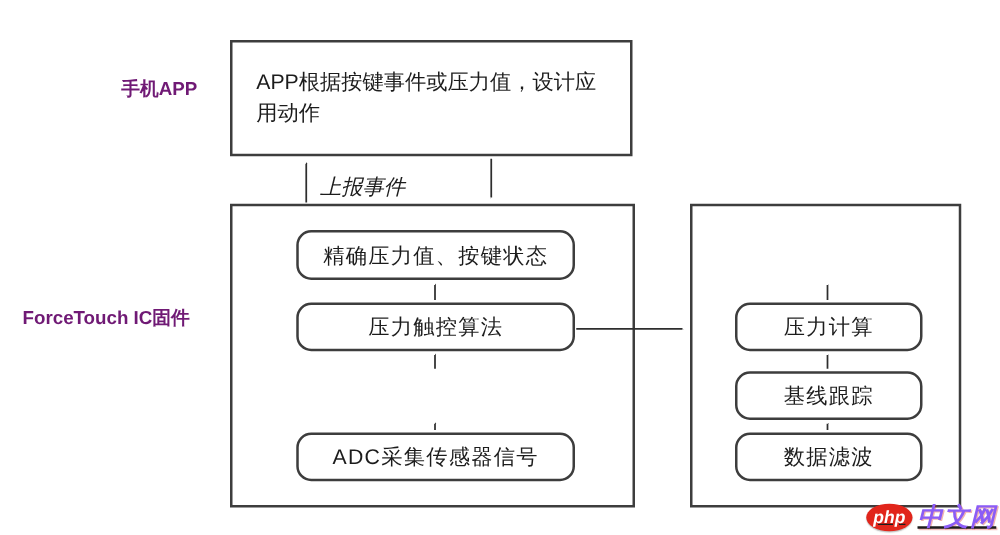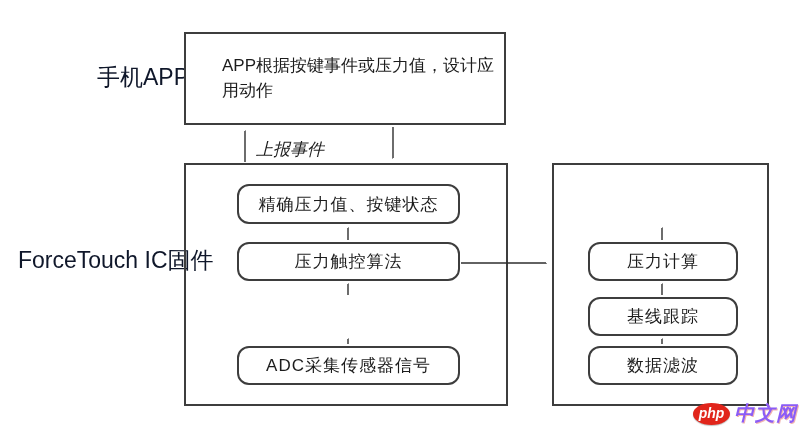--- a/index.html
+++ b/index.html
@@ -8,35 +8,36 @@
     position: relative;
     width: 800px;
     height: 428px;
     background: #ffffff;
     font-family: "Liberation Sans", sans-serif;
     color: #1c1c1c;
     overflow: hidden;
   }
   .side-label {
     position: absolute;
-    font-size: 23px;
-    color: #0f172a;
+    font-size: 15px;
+    color: #701a75;
     white-space: nowrap;
+    font-weight: bold;
   }
   .box {
     position: absolute;
     border: 2px solid #3d3d3d;
     background: #ffffff;
   }
   .top-box {
     left: 184px; top: 32px; width: 322px; height: 93px;
     display: flex; align-items: center;
   }
   .top-box .txt {
-    margin-left: 36px;
+    margin-left: 19px;
     width: 282px;
     font-size: 17px;
     line-height: 1.45;
   }
   .group-box { background: transparent; }
   .group-left  { left: 184px; top: 163px; width: 324px; height: 243px; }
   .group-right { left: 552px; top: 163px; width: 217px; height: 243px; }
   .node {
     display: flex; align-items: center; justify-content: center;
     font-size: 17px;
@@ -67,20 +68,21 @@
     width: 800px; height: 428px;
     z-index: 1;
   }
   .watermark {
     position: absolute;
     right: 3px; bottom: 1px;
     display: flex;
     align-items: center;
     gap: 4px;
     z-index: 3;
+    text-decoration: underline;
   }
   .wm-ellipse {
     width: 37px; height: 22px;
     background: #e1251b;
     border-radius: 50%;
     display: flex; align-items: center; justify-content: center;
     box-shadow: 0 1px 1px rgba(0,0,0,0.25);
   }
   .wm-php {
     color: #ffffff;

